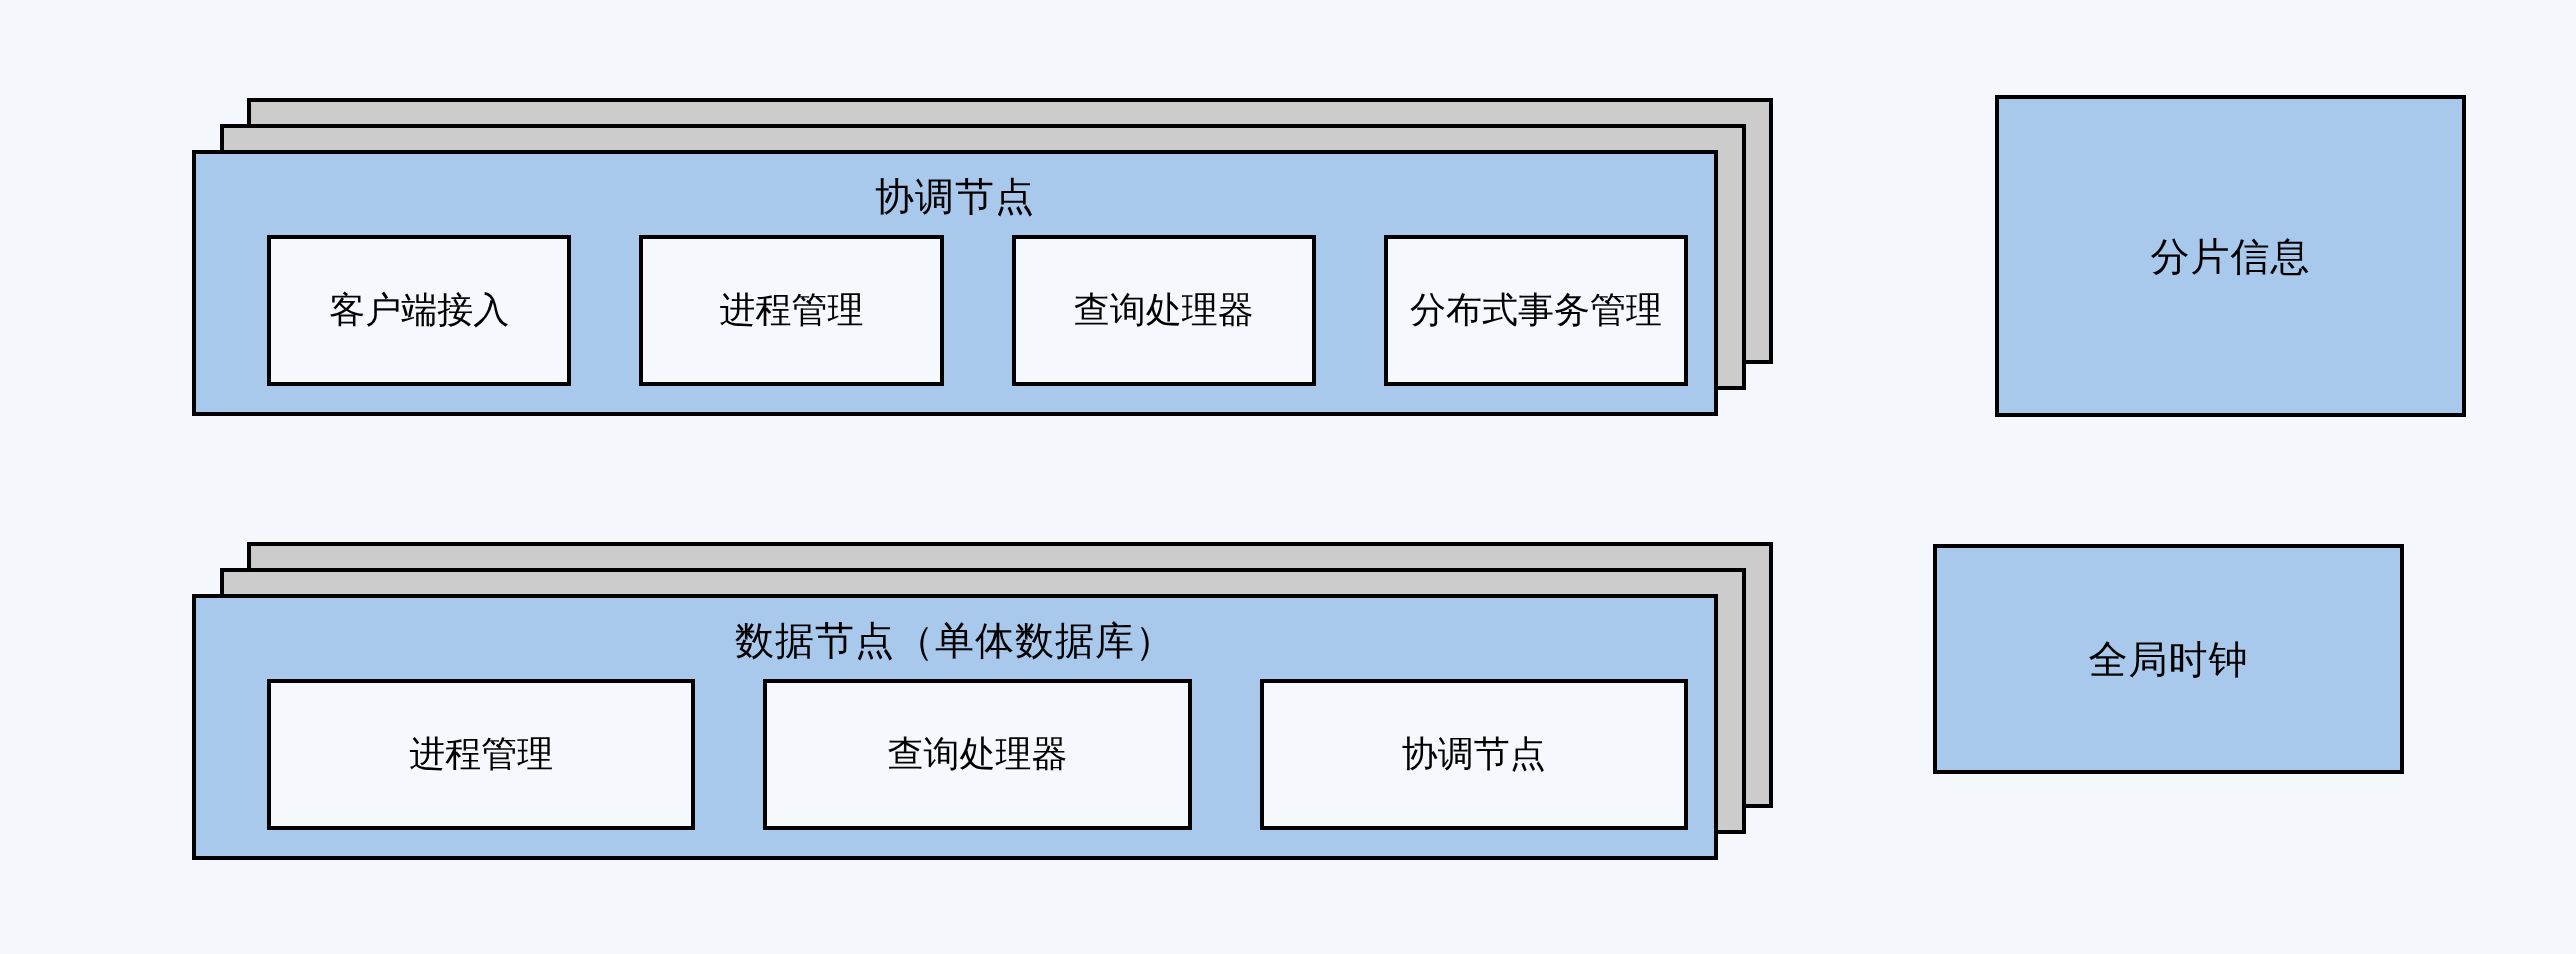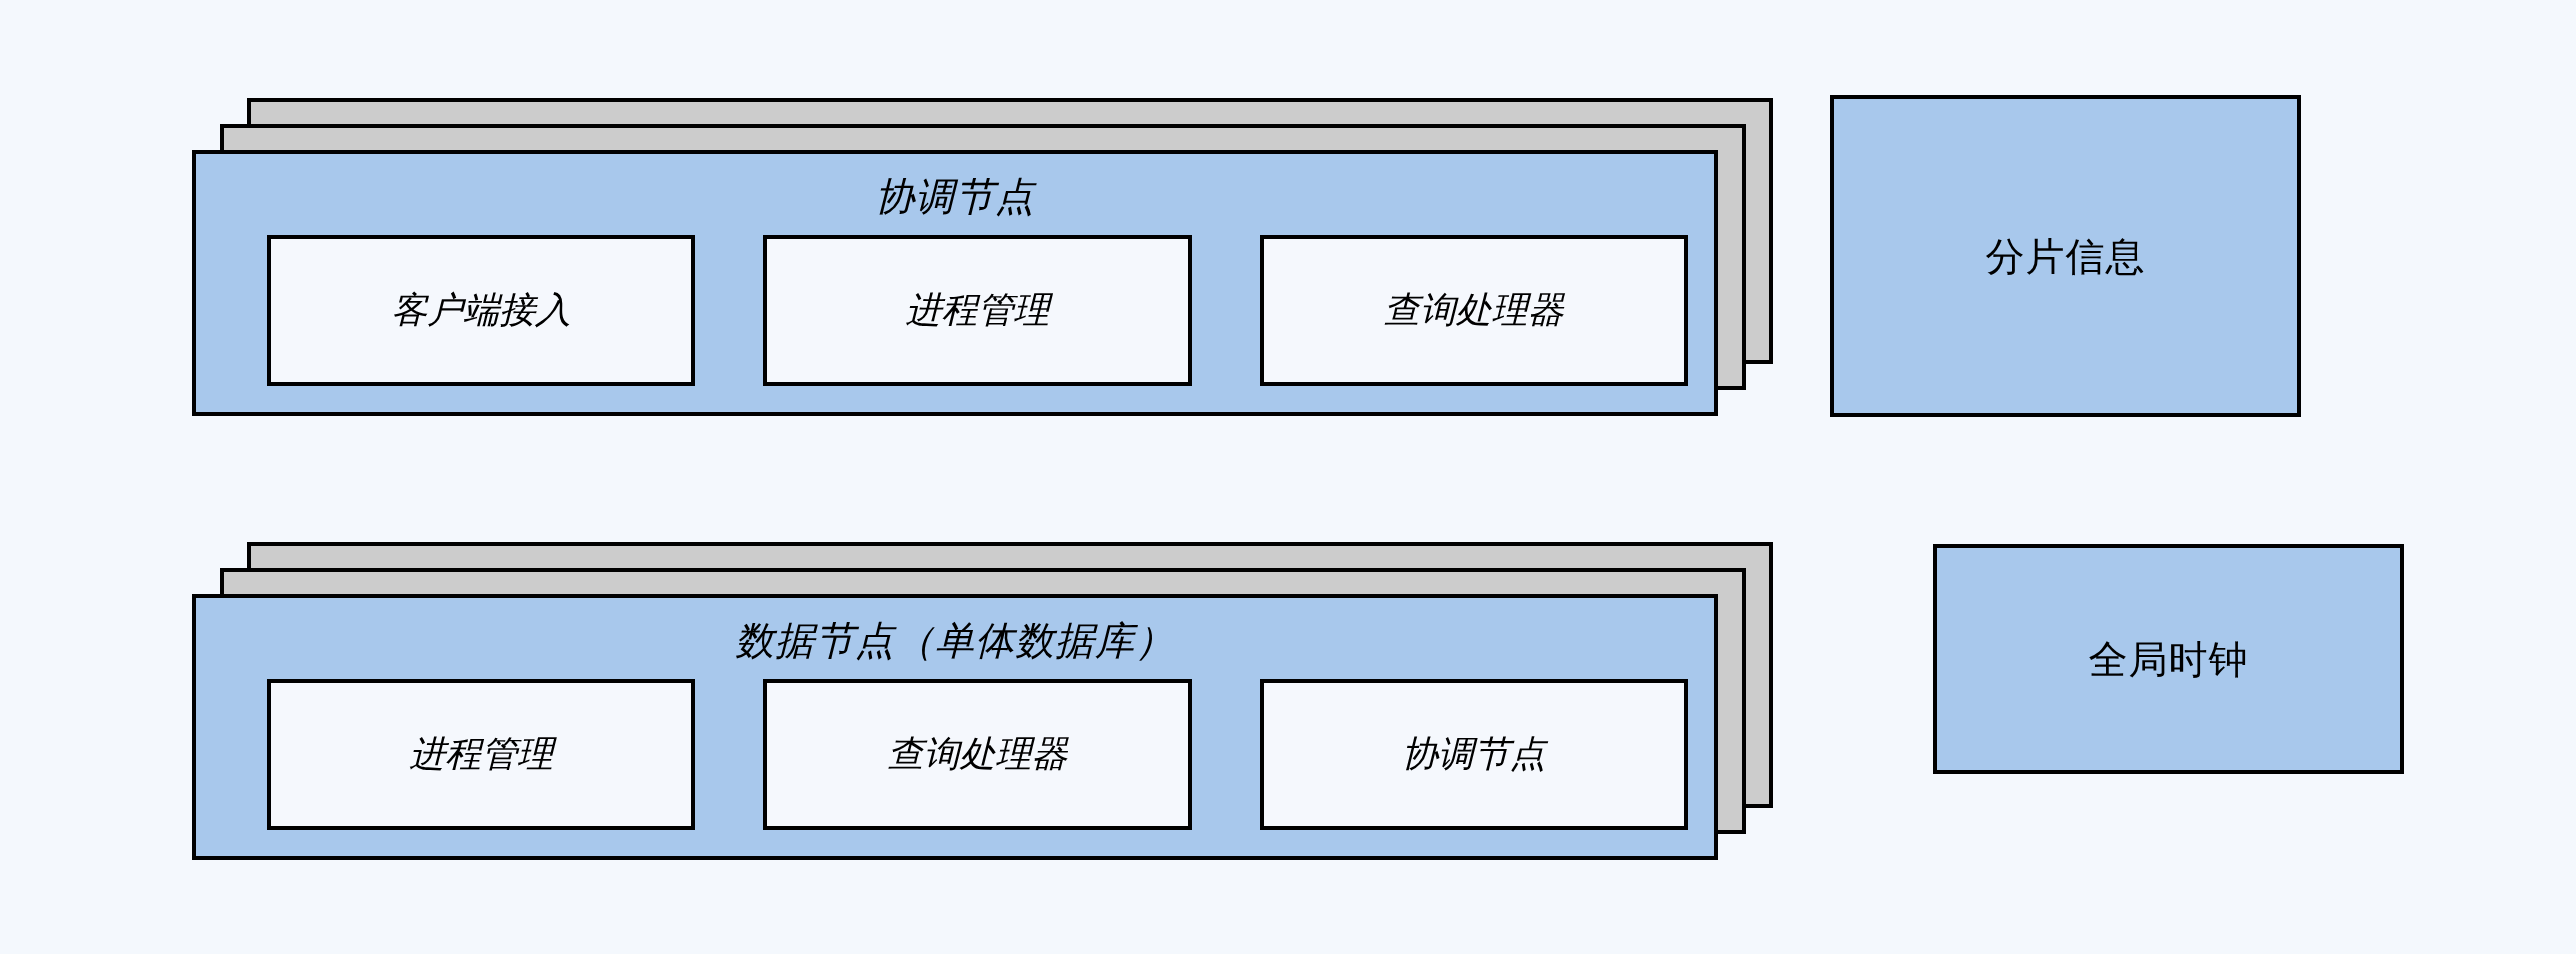--- a/index.html
+++ b/index.html
@@ -35,21 +35,20 @@
     box-sizing: border-box;
   }
 
   .stack-front {
     position: absolute;
     background: #a8c8ec;
     border: 4.8px solid #000000;
     box-sizing: border-box;
     display: flex;
     flex-direction: column;
-    font-style: italic;
   }
 
   .node-title {
     text-align: center;
     color: #000000;
     font-size: 39px;
     line-height: 1;
     padding-top: 23px;
     padding-bottom: 19px;
     letter-spacing: 1px;
@@ -124,20 +123,23 @@
         </div>
 
         <div class="component-box">
           <span class="component-label">进程管理</span>
         </div>
 
         <div class="component-box">
           <span class="component-label">查询处理器</span>
         </div>
 
+        <div class="component-box">
+          <span class="component-label">分布式事务管理</span>
+        </div>
 
       </div>
     </div>
   </div>
 
   <div class="node-stack" style="left:192px; top:542px; width:1584px; height:320px;">
 
     <div class="stack-shadow" style="left:55px; top:0px; width:1526px; height:266px;"></div>
 
     <div class="stack-shadow" style="left:28px; top:26px; width:1526px; height:266px;"></div>
@@ -158,21 +160,21 @@
 
 
         <div class="component-box">
           <span class="component-label">协调节点</span>
         </div>
 
       </div>
     </div>
   </div>
 
-  <div class="side-panel" style="left:1830px; top:95px; width:471px; height:322px;">
+  <div class="side-panel" style="left:1995px; top:95px; width:471px; height:322px;">
     <span>分片信息</span>
   </div>
 
   <div class="side-panel" style="left:1933px; top:544px; width:471px; height:230px;">
     <span>全局时钟</span>
   </div>
 
 </div>
 
 

